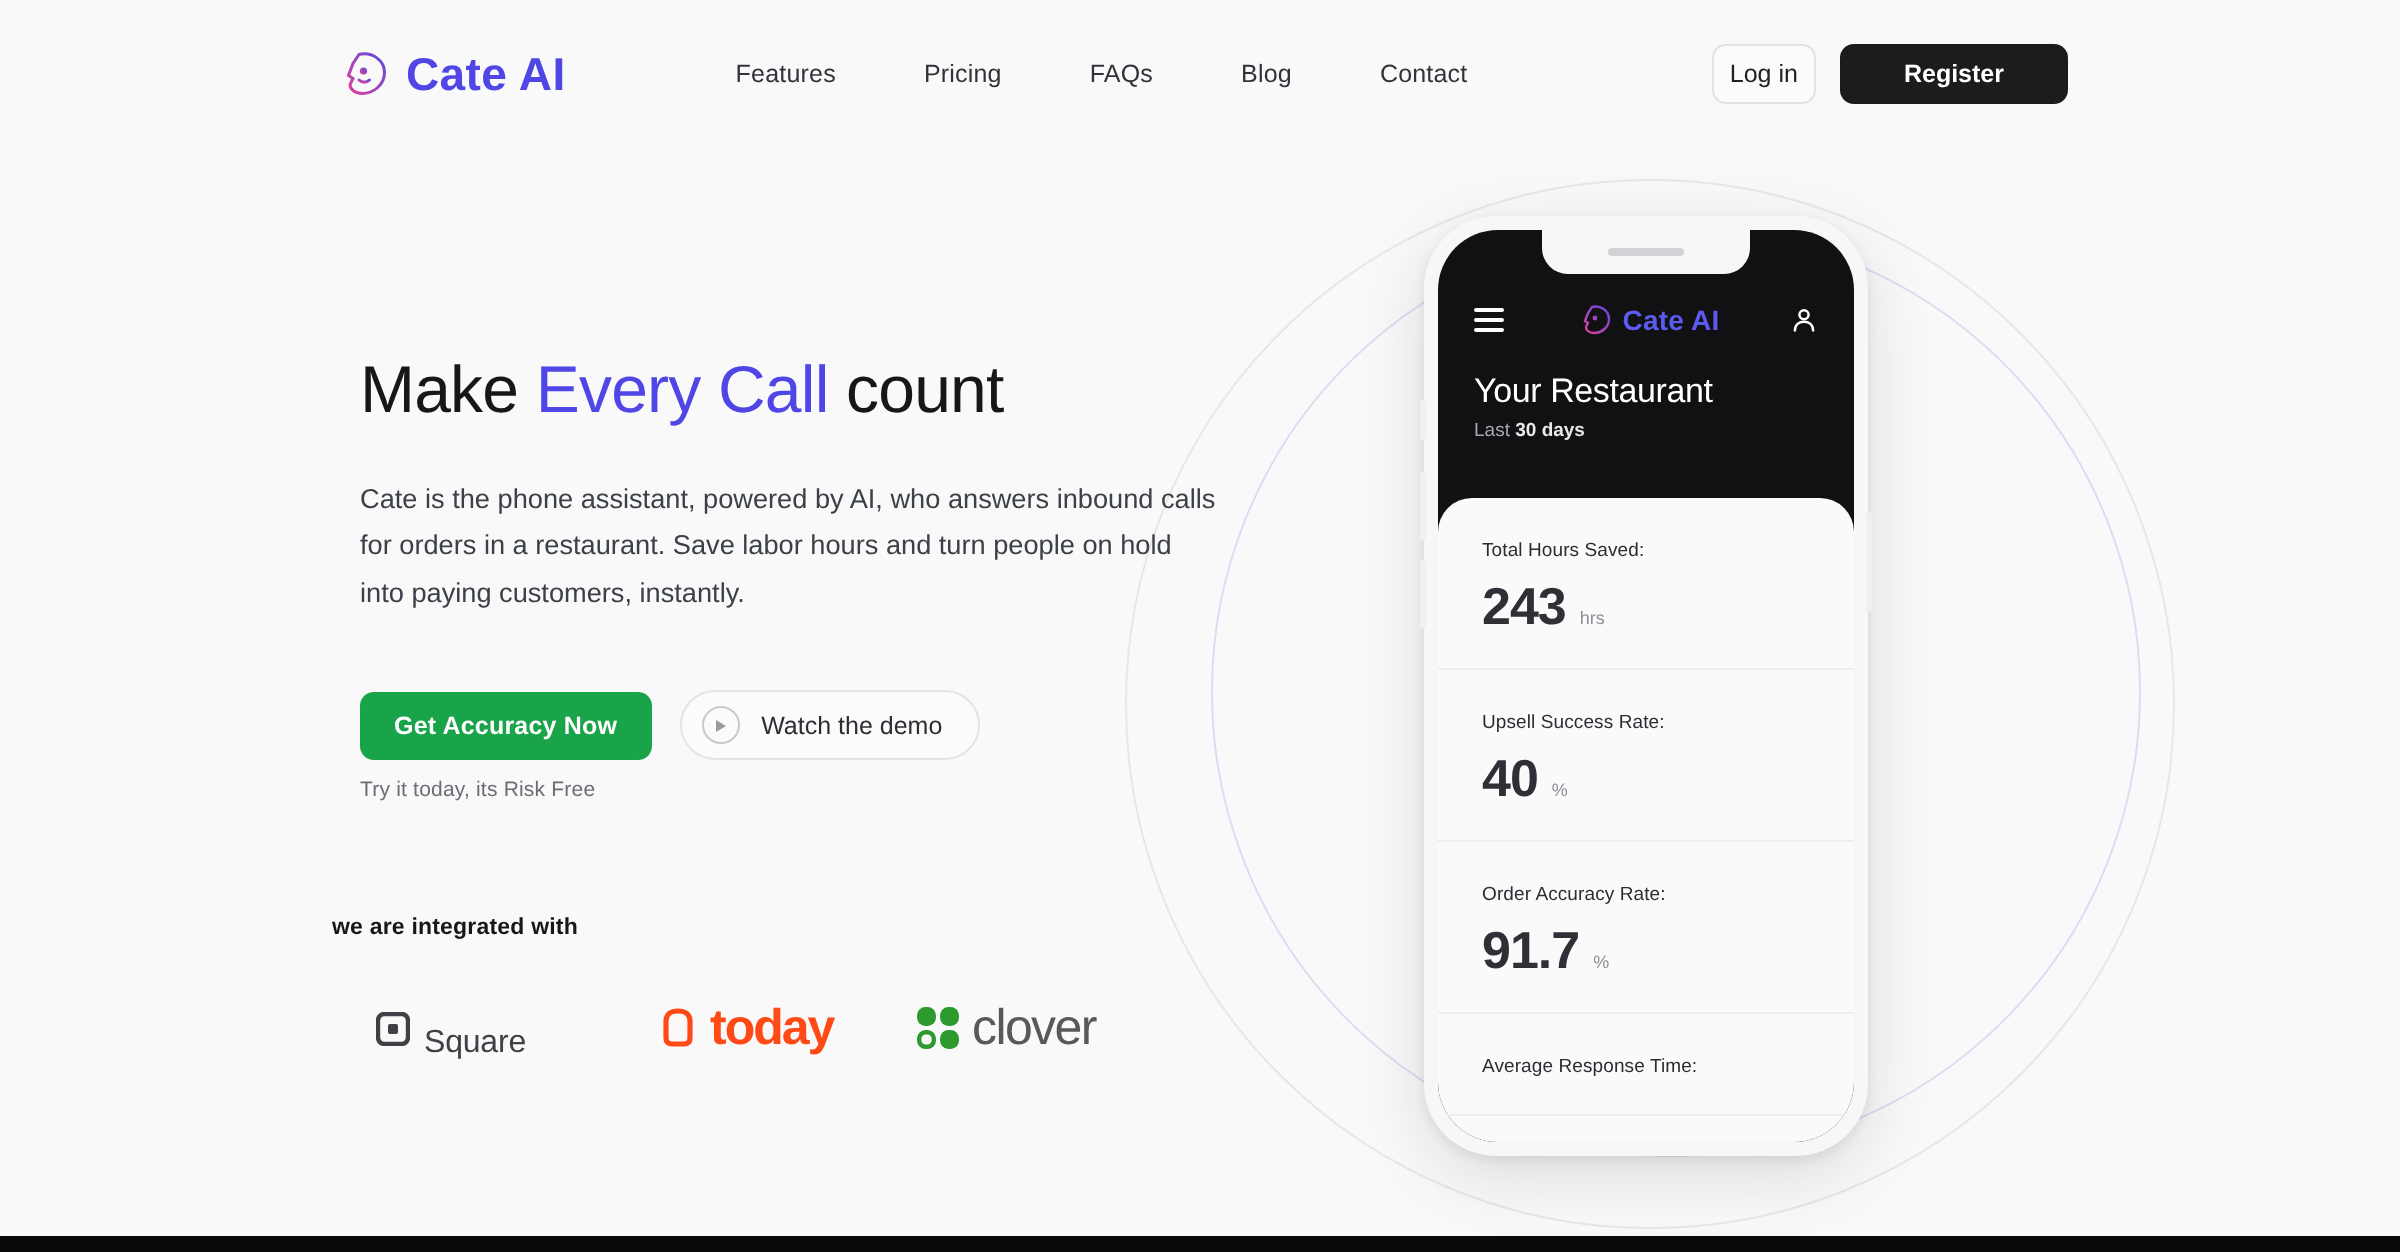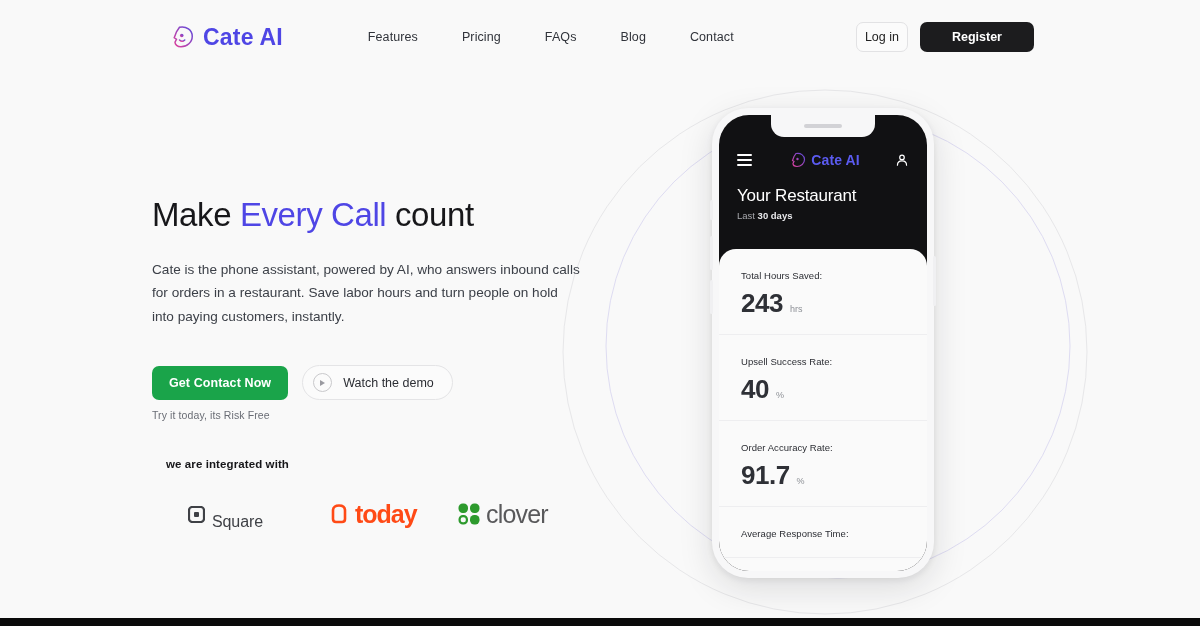--- a/index.html
+++ b/index.html
@@ -33,21 +33,21 @@
     border: 1px solid #e2e2e4; border-radius: 7px;
     padding: 7px 8px; cursor: pointer; font-family: inherit;
   }
   .btn-register {
     font-size: 12.5px; font-weight: 700; color: #fff; background: #1c1c1e;
     border: none; border-radius: 7px; padding: 8px 32px;
     cursor: pointer; font-family: inherit;
   }
 
   
-  .hero-left { position: absolute; left: 152px; top: 176px; width: 440px; margin-top: 20px; }
+  .hero-left { position: absolute; left: 180px; top: 176px; width: 440px; }
   .headline {
     font-size: 33px; font-weight: 400; color: #17171a;
     letter-spacing: -.4px; line-height: 1.18;
   }
   .headline .accent { color: #4f46e5; }
   .subcopy {
     margin-top: 23px; font-size: 13.6px; color: #3c4048;
     line-height: 1.72; width: 428px;
   }
   .cta-row { margin-top: 37px; display: flex; align-items: center; gap: 14px; }
@@ -194,21 +194,21 @@
     <circle cx="265" cy="274" r="262" fill="none" stroke="#e7e7e9" stroke-width="1"></circle>
     <circle cx="278" cy="268" r="232" fill="none" stroke="#dedcf2" stroke-width="1"></circle>
   </svg>
 
   <div class="hero-left">
     <h1 class="headline"><span>Make </span><span class="accent">Every Call</span><span> count</span></h1>
 
     <p class="subcopy">Cate is the phone assistant, powered by AI, who answers inbound calls for orders in a restaurant. Save labor hours and turn people on hold into paying customers, instantly.</p>
 
     <div class="cta-row">
-      <button class="btn-primary">Get Contact Now</button>
+      <button class="btn-primary">Get Accuracy Now</button>
       <button class="btn-demo">
         <span class="play-circle">
           <svg width="7" height="8" viewBox="0 0 7 8">
               <path d="M1 1 L6 4 L1 7 Z" fill="#9a9aa0"></path>
             </svg>
         </span>
         <span class="btn-demo-label">Watch the demo</span>
       </button>
     </div>
 

